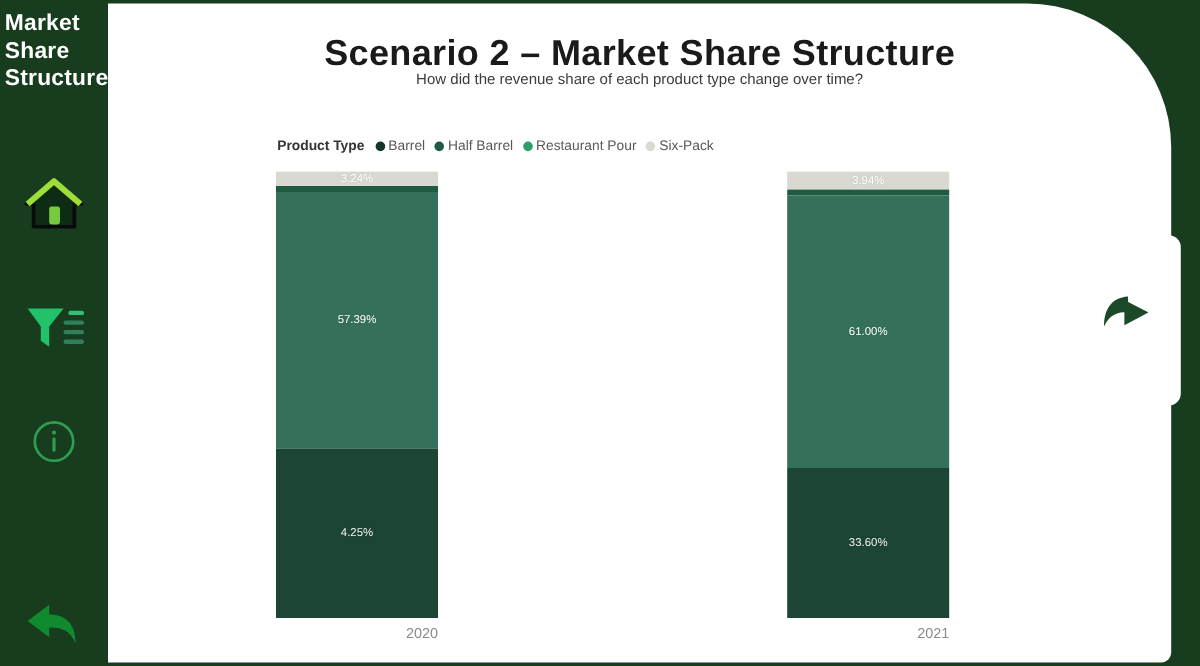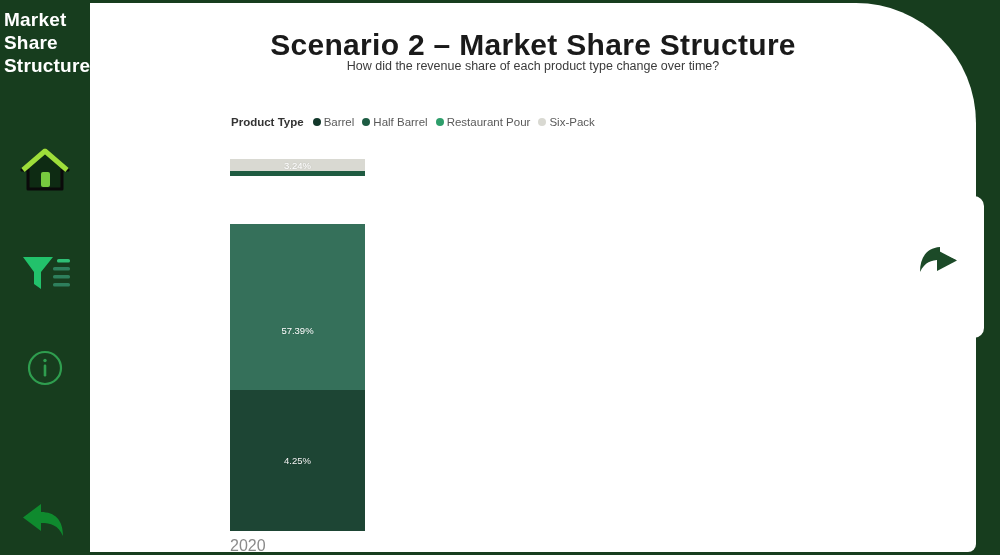--- a/index.html
+++ b/index.html
@@ -79,36 +79,36 @@
   .legend-item{display:flex;align-items:center;margin-right:8px;}
   .legend-dot{
     width:8px;height:8px;border-radius:50%;margin-right:3px;display:inline-block;
   }
 
   
   #plot{
     position:absolute;left:100px;top:140px;
     width:720px;height:372px;
   }
-  .bar-group{position:absolute;top:16px;height:372px;}
+  .bar-group{position:absolute;top:0;height:372px;}
   .bar{position:absolute;left:0;top:0;width:100%;height:372px;}
   .seg{
     position:absolute;left:0;width:100%;
     display:flex;align-items:center;justify-content:center;
     box-sizing:border-box;
   }
   .seg-label{
     font-size:9.5px;color:#ffffff;
     text-shadow:0 0 2px rgba(0,0,0,.15);
     white-space:nowrap;
   }
   .seg-label.dark{color:#f2f2f2;}
   .cat-label{
     position:absolute;top:378px;left:0;width:100%;
-    text-align:left;font-size:16px;color:#8a8a8a;
+    text-align:right;font-size:12px;color:#8a8a8a;
   }
 </style>
 </head>
 <body>
 
 <div id="sidebar">
 
   <div id="sidebar-title">Market Share Structure</div>
 
   <div class="rail-btn" id="rail-home">
@@ -184,30 +184,47 @@
   <div id="plot">
 
     <div class="bar-group" style="left:40px;width:135px;">
       <div class="bar">
         <div class="seg" style="top:0%;height:3.24%;background:#d9d9d2;">
           <span class="seg-label">3.24%</span>
         </div>
         <div class="seg" style="top:3.24%;height:1.37%;background:#1f5b41;">
           <span class="seg-label"></span>
         </div>
-        <div class="seg" style="top:4.61%;height:57.39%;background:#35705a;margin-top:48px;">
+        <div class="seg" style="top:4.61%;height:57.39%;background:#35705a;">
           <span class="seg-label">57.39%</span>
         </div>
         <div class="seg" style="top:62.00%;height:38.00%;background:#1d4534;">
           <span class="seg-label dark">4.25%</span>
         </div>
       </div>
       <div class="cat-label">2020</div>
     </div>
 
+    <div class="bar-group" style="left:466px;width:135px;">
+      <div class="bar">
+        <div class="seg" style="top:0%;height:3.94%;background:#d9d9d2;">
+          <span class="seg-label">3.94%</span>
+        </div>
+        <div class="seg" style="top:3.94%;height:1.46%;background:#1f5b41;">
+          <span class="seg-label"></span>
+        </div>
+        <div class="seg" style="top:5.40%;height:61.00%;background:#35705a;">
+          <span class="seg-label">61.00%</span>
+        </div>
+        <div class="seg" style="top:66.40%;height:33.60%;background:#1d4534;">
+          <span class="seg-label dark">33.60%</span>
+        </div>
+      </div>
+      <div class="cat-label">2021</div>
+    </div>
 
   </div>
 </div>
 
 <div id="next-tab">
   <span>
     <svg width="50" height="42" viewBox="0 0 50 42">
       <path d="M29 9 L29 3 C15 4 9 14 9 28 C14 18 20 16 29 16 L29 23 L45 16 Z" fill="#1c4a28"></path>
       <path d="M26 6 L46 16.5 L26 27 Z" fill="#1c4a28"></path>
     </svg>

